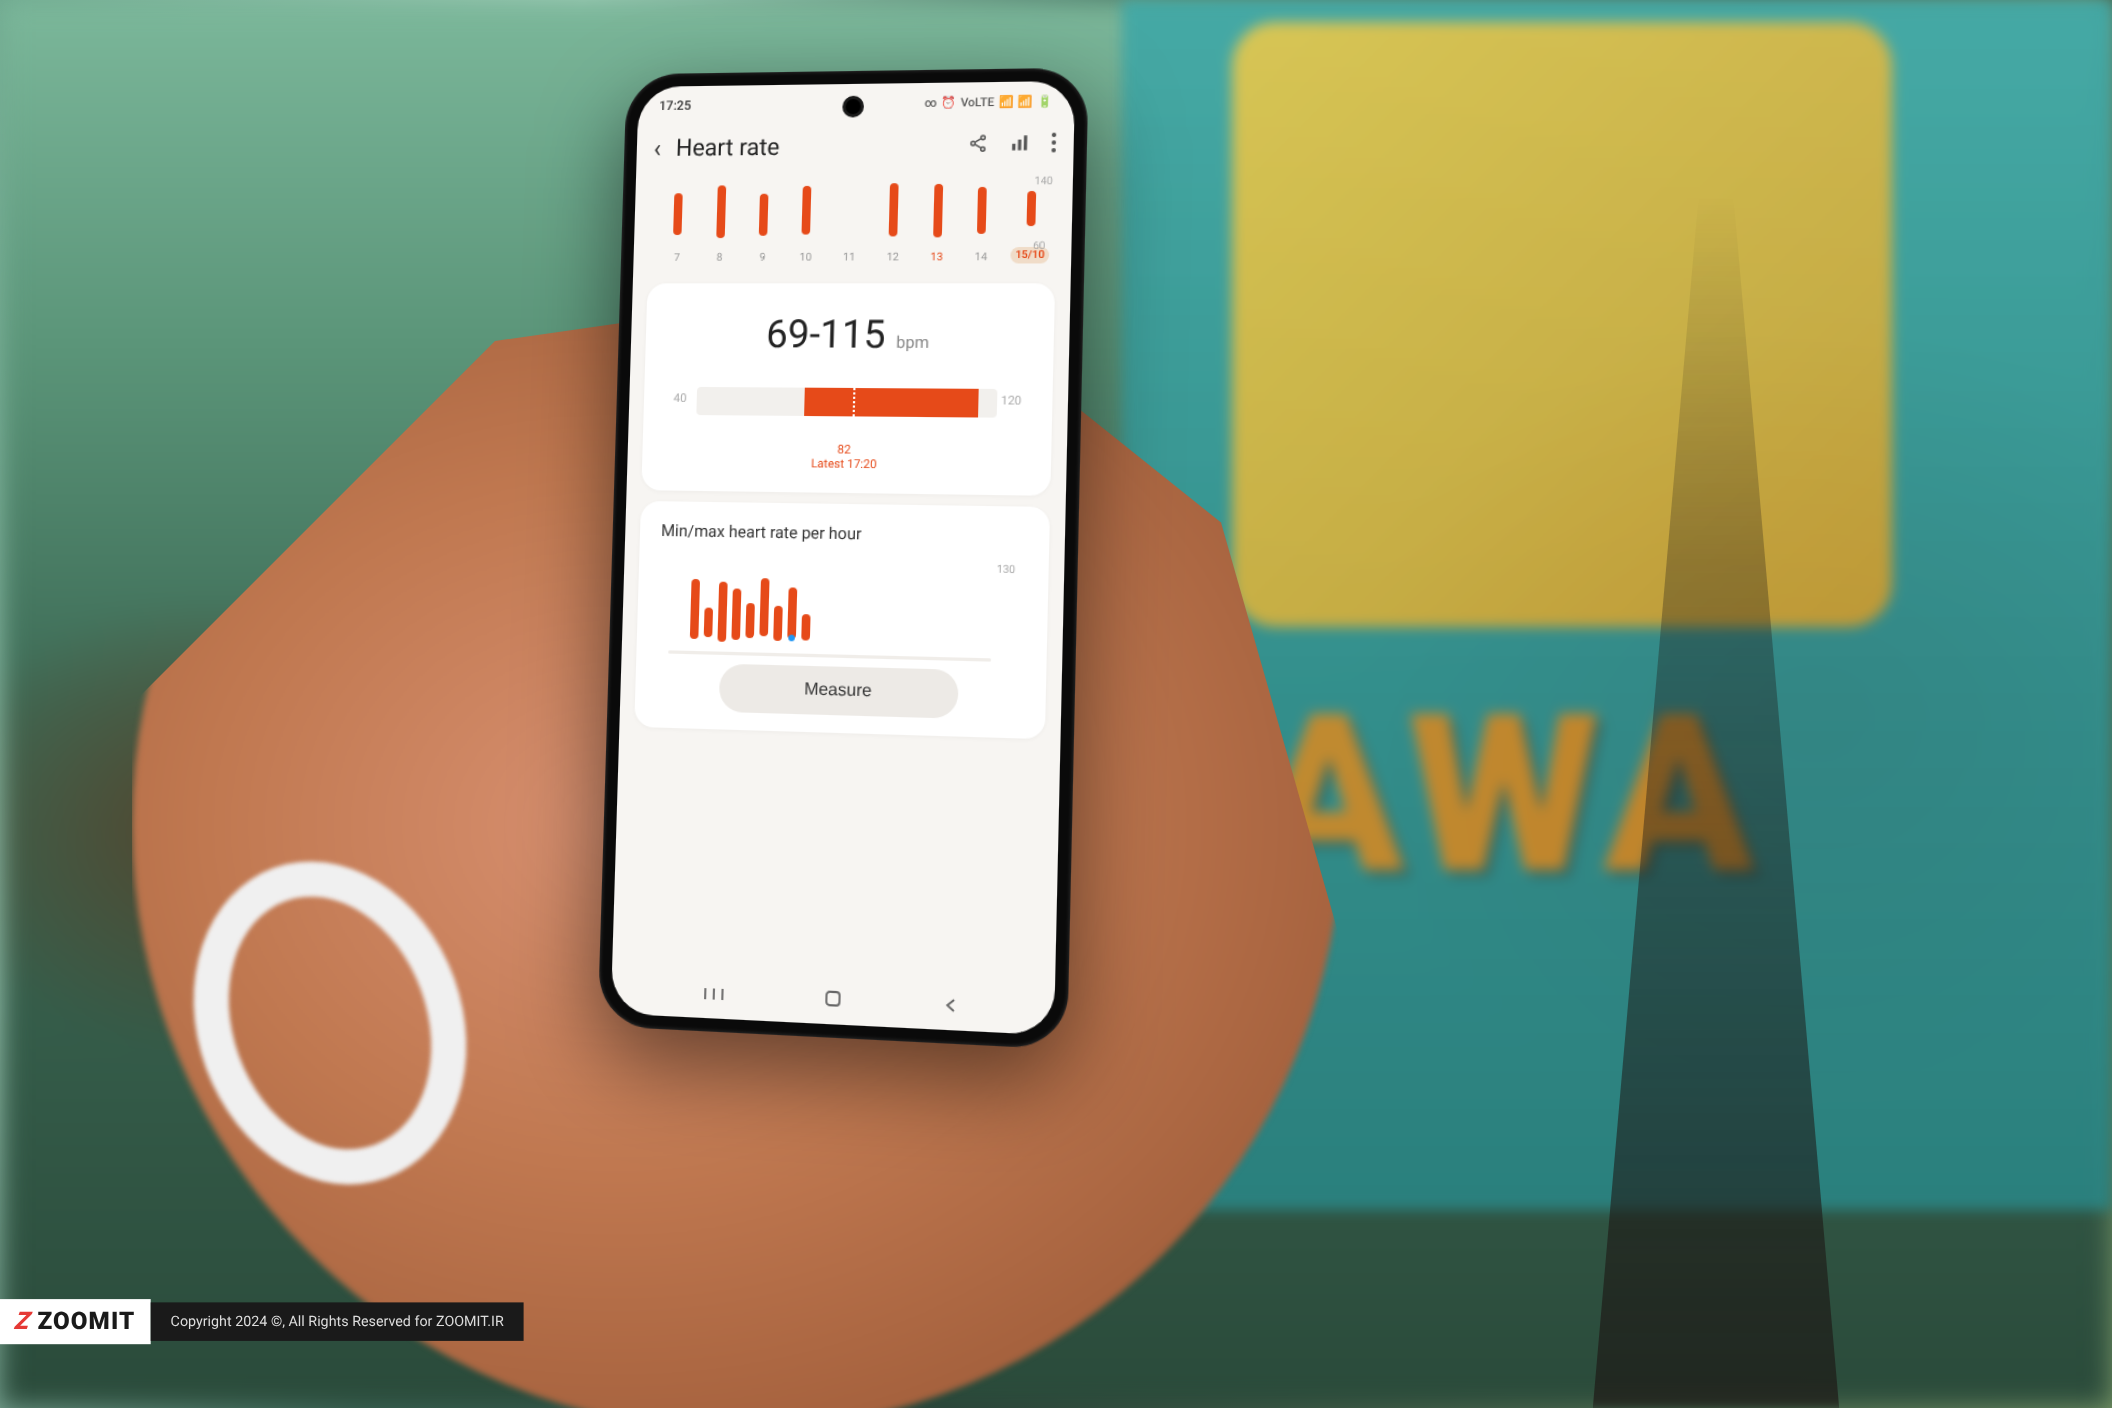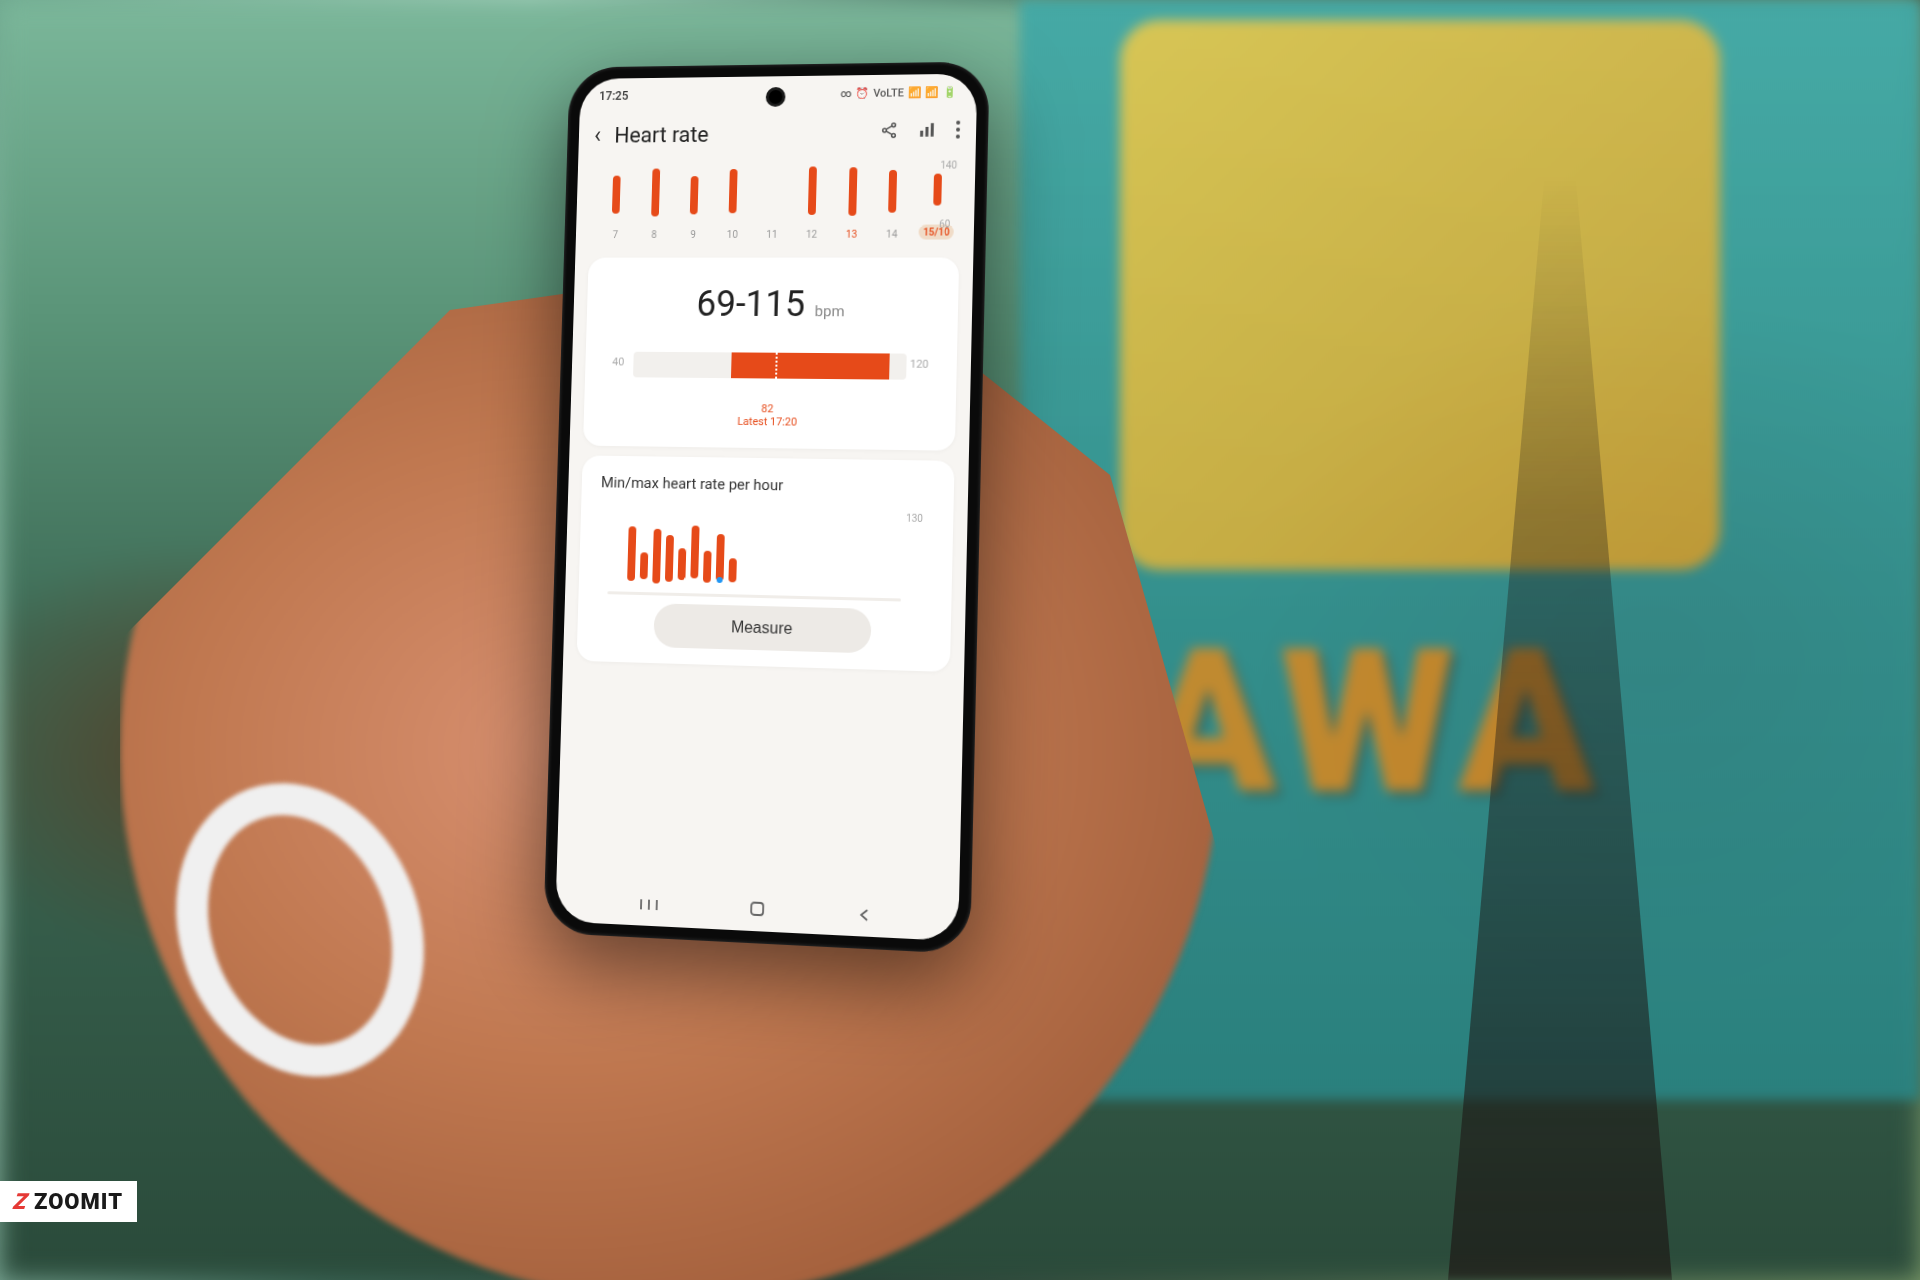--- a/index.html
+++ b/index.html
@@ -318,13 +318,14 @@
       </span>
     </div>
   </div>
 </div>
 
 <div class="watermark">
   <div class="wm-logo">
     <span class="wm-z">Z</span>
     <span>ZOOMIT</span>
   </div>
+  <div class="wm-copy">Copyright 2024 ©, All Rights Reserved for ZOOMIT.IR</div>
 </div>
 
 </body></html>

